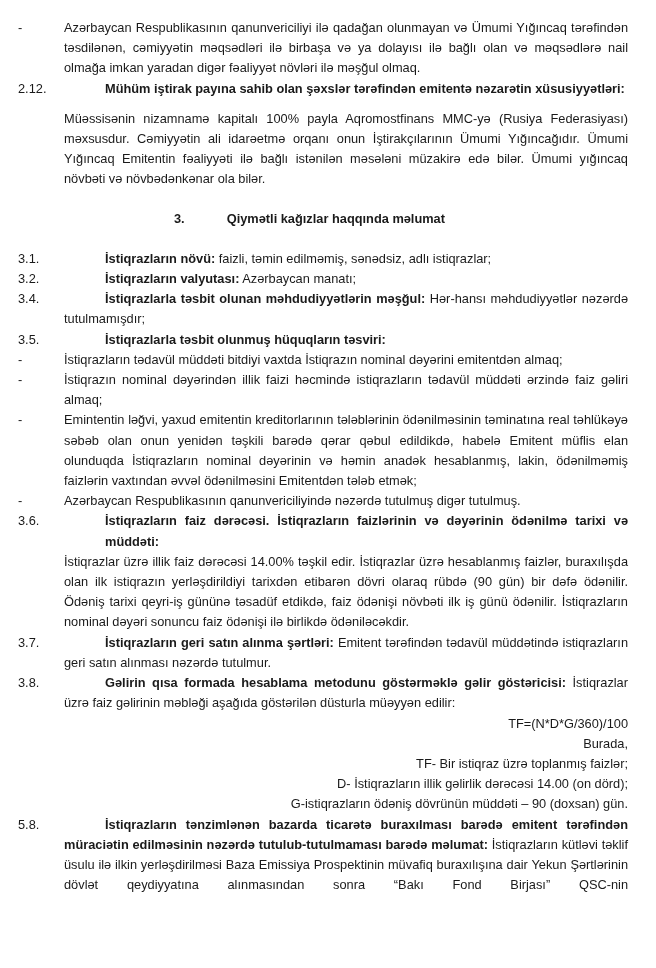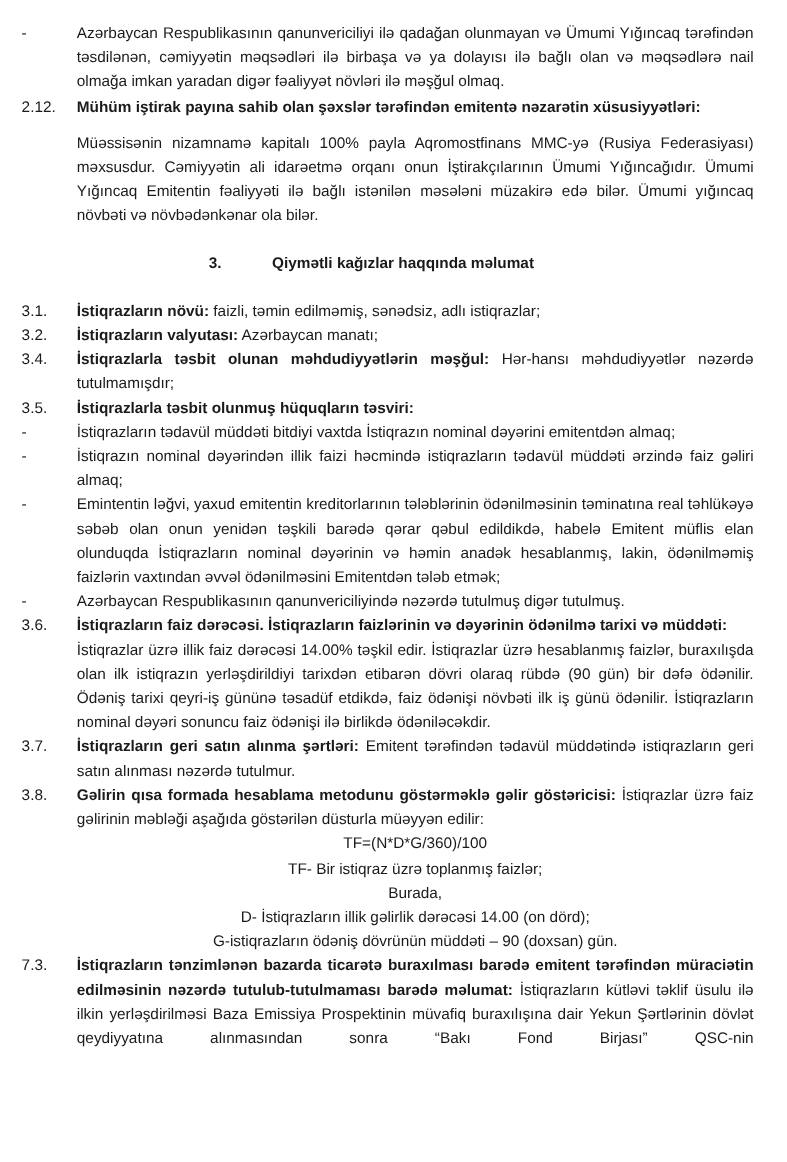--- a/index.html
+++ b/index.html
@@ -22,22 +22,22 @@
     flex: 0 0 46px;
     line-height: 20.2px;
     font-weight: 400;
   }
   .num.marker { font-weight: 400; }
   .body {
     flex: 1;
     text-align: justify;
     line-height: 20.2px;
   }
-  .body.left { text-align: center; }
-  .bold { font-weight: 700; }
+  .body.left { text-align: right; }
+  .bold { font-weight: 700; margin-left: 41px; }
   .para-gap { margin-top: 10px; }
   .h3row {
     display: flex;
     gap: 42px;
     margin: 19px 0 20px 156px;
     line-height: 20.2px;
     font-weight: 700;
   }
   .jlast { text-align-last: justify; }
 </style>
@@ -123,33 +123,33 @@
     <span class="num">3.8.</span>
     <p class="body"><span class="bold">Gəlirin qısa formada hesablama metodunu göstərməklə gəlir göstəricisi:</span> <span>İstiqrazlar üzrə faiz gəlirinin məbləği aşağıda göstərilən düsturla müəyyən edilir:</span></p>
   </div>
 
   <div class="row">
     <span class="num"></span>
     <p class="body left">TF=(N*D*G/360)/100</p>
   </div>
   <div class="row">
     <span class="num"></span>
-    <p class="body left">TF- Bir istiqraz üzrə toplanmış faizlər;</p>
+    <p class="body left">Burada,</p>
   </div>
   <div class="row">
     <span class="num"></span>
-    <p class="body left">Burada,</p>
+    <p class="body left">TF- Bir istiqraz üzrə toplanmış faizlər;</p>
   </div>
   <div class="row">
     <span class="num"></span>
     <p class="body left">D- İstiqrazların illik gəlirlik dərəcəsi 14.00 (on dörd);</p>
   </div>
   <div class="row">
     <span class="num"></span>
     <p class="body left">G-istiqrazların ödəniş dövrünün müddəti – 90 (doxsan) gün.</p>
   </div>
 
   <div class="row">
-    <span class="num">7.3.</span>
+    <span class="num">5.8.</span>
     <p class="body jlast"><span class="bold">İstiqrazların tənzimlənən bazarda ticarətə buraxılması barədə emitent tərəfindən müraciətin edilməsinin nəzərdə tutulub-tutulmaması barədə məlumat:</span> <span>İstiqrazların kütləvi təklif üsulu ilə ilkin yerləşdirilməsi Baza Emissiya Prospektinin müvafiq buraxılışına dair Yekun Şərtlərinin dövlət qeydiyyatına alınmasından sonra “Bakı Fond Birjası” QSC-nin</span></p>
   </div>
 
 </div>
 
 </body></html>

